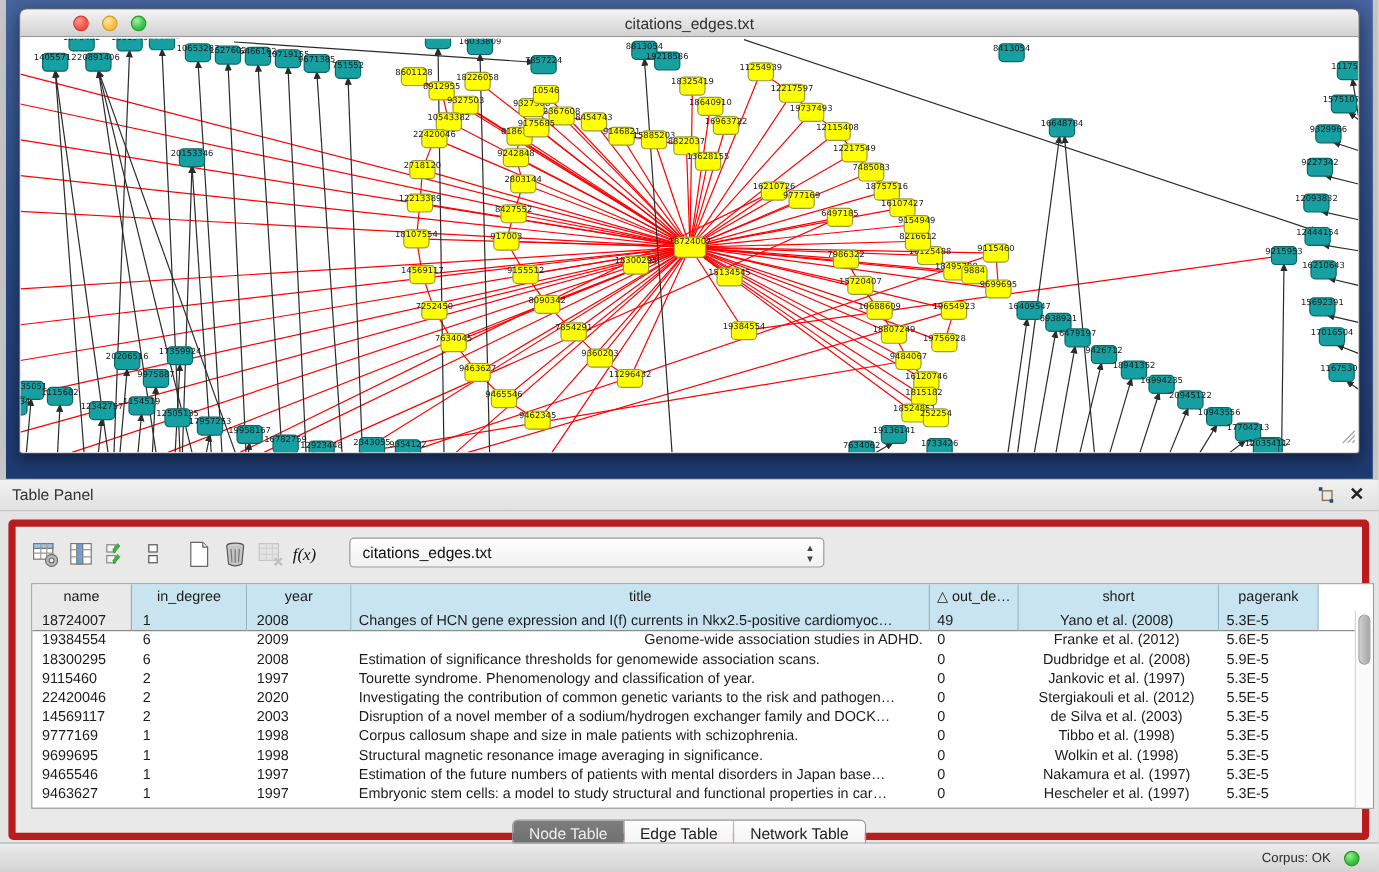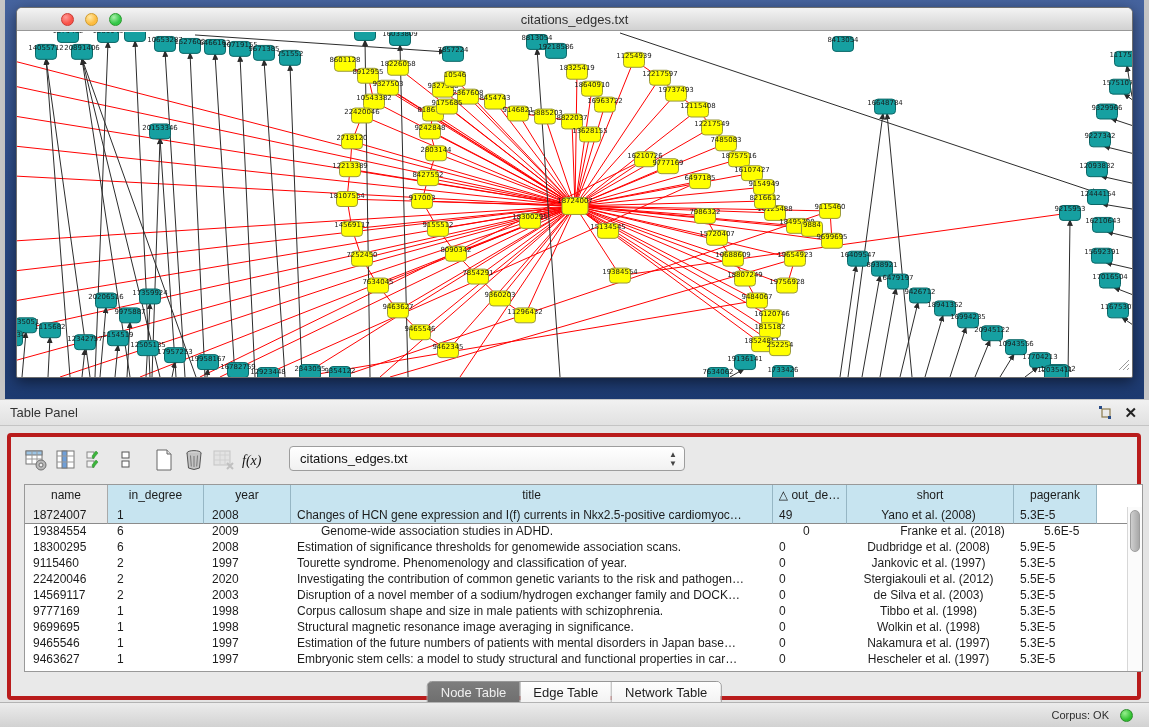--- a/index.html
+++ b/index.html
@@ -23,21 +23,21 @@
   .canvas svg.net { position:absolute; left:0; top:0; width:100%; height:100%; }
   .grip { position:absolute; right:2px; bottom:2px; }
 
   
   .table-panel { position:absolute; left:0; top:400px; width:1149px; height:327px; background:#e4e4e4; }
   .tp-header { position:relative; height:26px; background:linear-gradient(#f1f1f1,#e1e1e1); border-bottom:1px solid #c4c4c4; }
   .tp-title { position:absolute; left:10px; line-height:26px; font-size:13px; color:#333; }
   .tp-float { position:absolute; right:36px; top:5px; cursor:pointer; }
   .tp-close { position:absolute; right:12px; top:4px; font-size:15px; font-weight:bold; color:#222; cursor:pointer; line-height:18px; }
   .tp-body { position:absolute; left:7px; top:33px; width:1134px; height:267px;
-             background:#e9e9e9; border:4px solid #b91c1c; border-radius:4px; }
+             background:#e9e9e9; border:6px solid #b91c1c; border-radius:4px; }
 
   .toolbar { position:absolute; left:10px; top:7px; height:32px; display:flex; align-items:center; }
   .tbtn { width:30px; height:28px; display:flex; align-items:center; justify-content:center; background:transparent; border:none; cursor:pointer; }
   .tbtn.dis { opacity:.45; cursor:default; }
   .netselect { position:absolute; left:278px; top:9px; width:396px; height:25px;
                background:linear-gradient(#ffffff,#f1f1f1); border:1px solid #9d9d9d; border-radius:4px;
                font-size:13px; line-height:23px; padding:0 22px 0 10px; color:#111; cursor:pointer; }
   .stepper { position:absolute; right:7px; top:3px; display:flex; flex-direction:column; line-height:9px; font-size:8px; color:#444; }
 
   .tablebox { position:absolute; left:13px; top:47px; width:1119px; height:188px; background:#fff; border:1px solid #999; }
@@ -649,23 +649,23 @@
               <div class="tcell" style="width: 87px; text-align: left; padding-left: 8px;">2008</div>
               <div class="tcell" style="width: 482px; text-align: left; padding-left: 6px;">Changes of HCN gene expression and I(f) currents in Nkx2.5-positive cardiomyoc…</div>
               <div class="tcell" style="width: 74px; text-align: left; padding-left: 6px;">49</div>
               <div class="tcell" style="width: 167px; text-align: center; padding-left: 2px;">Yano et al. (2008)</div>
               <div class="tcell" style="width: 83px; text-align: left; padding-left: 6px;">5.3E-5</div>
             </div>
             <div class="trow">
               <div class="tcell" style="width: 83px; text-align: left; padding-left: 8px;">19384554</div>
               <div class="tcell" style="width: 96px; text-align: left; padding-left: 9px;">6</div>
               <div class="tcell" style="width: 87px; text-align: left; padding-left: 8px;">2009</div>
-              <div class="tcell" style="width: 482px; text-align: left; padding-left: 6px; margin-left: 24px;">Genome-wide association studies in ADHD.</div>
-              <div class="tcell" style="width: 74px; text-align: left; padding-left: 6px;">0</div>
-              <div class="tcell" style="width: 167px; text-align: center; padding-left: 2px;">Franke et al. (2018)</div>
+              <div class="tcell" style="width: 482px; text-align: right; padding-left: 6px;">Genome-wide association studies in ADHD.</div>
+              <div class="tcell" style="width: 74px; text-align: left; padding-left: 6px;">0</div>
+              <div class="tcell" style="width: 167px; text-align: center; padding-left: 2px;">Franke et al. (2012)</div>
               <div class="tcell" style="width: 83px; text-align: left; padding-left: 6px;">5.6E-5</div>
             </div>
             <div class="trow">
               <div class="tcell" style="width: 83px; text-align: left; padding-left: 8px;">18300295</div>
               <div class="tcell" style="width: 96px; text-align: left; padding-left: 9px;">6</div>
               <div class="tcell" style="width: 87px; text-align: left; padding-left: 8px;">2008</div>
               <div class="tcell" style="width: 482px; text-align: left; padding-left: 6px;">Estimation of significance thresholds for genomewide association scans.</div>
               <div class="tcell" style="width: 74px; text-align: left; padding-left: 6px;">0</div>
               <div class="tcell" style="width: 167px; text-align: center; padding-left: 2px;">Dudbridge et al. (2008)</div>
               <div class="tcell" style="width: 83px; text-align: left; padding-left: 6px;">5.9E-5</div>

